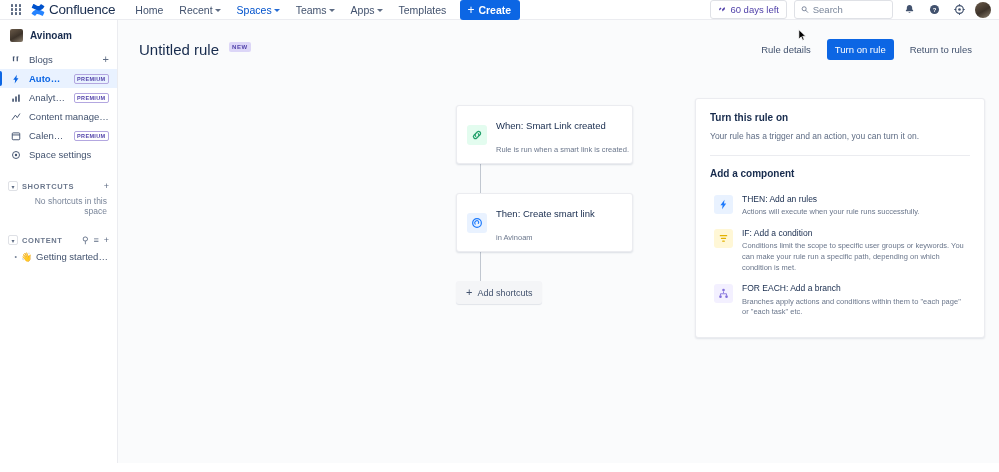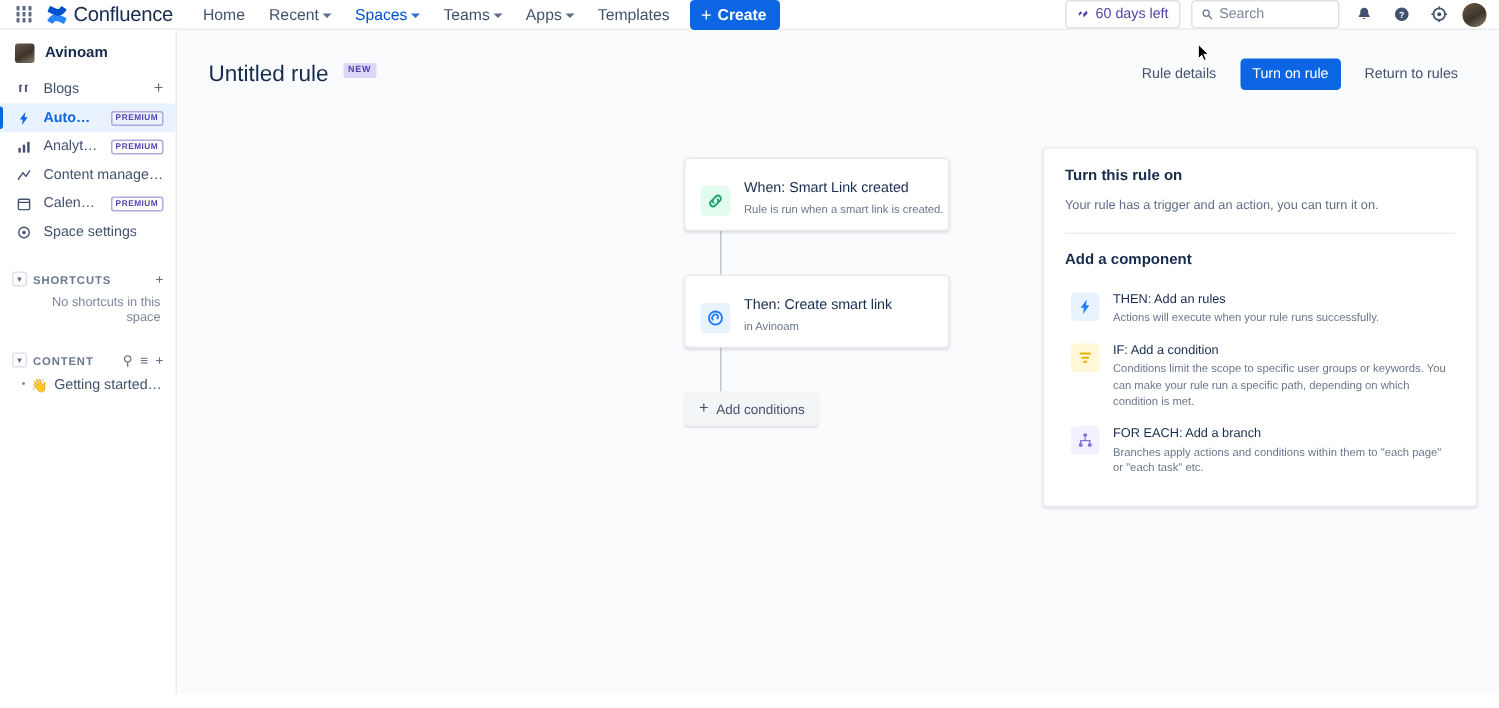--- a/index.html
+++ b/index.html
@@ -313,21 +313,21 @@
     left: 338px;
     top: 41px;
     width: 177px;
   }
   .rule-card {
     background: #ffffff;
     border: 1px solid #ebecf0;
     border-radius: 3px;
     box-shadow: 0 1px 2px rgba(9,30,66,0.13);
     display: flex;
-    align-items: flex-end;
+    align-items: center;
     gap: 9px;
     padding: 9px 10px;
     cursor: pointer;
     position: relative;
     z-index: 2;
   }
   .rc-icon {
     width: 20px; height: 20px;
     border-radius: 3px;
     display: flex; align-items: center; justify-content: center;
@@ -338,21 +338,21 @@
   .rc-text { min-width: 0; }
   .rc-title {
     font-size: 9.5px;
     color: #172b4d;
     line-height: 1.25;
     white-space: nowrap;
   }
   .rc-sub {
     font-size: 7.5px;
     color: #6b778c;
-    margin-top: 2px;
+    margin-top: 12px;
     white-space: nowrap;
   }
   .connector {
     width: 1px;
     background: #c1c7d0;
     height: 29px;
     margin-left: 24px;
   }
   .add-component {
     margin-top: 0;
@@ -695,21 +695,21 @@
           <span class="rc-text">
             <span class="rc-title">Then: Create smart link</span>
             <span class="rc-sub" style="display:block">in Avinoam</span>
           </span>
         </div>
 
         <div class="connector"></div>
 
         <button class="add-component">
           <span class="add-plus">+</span>
-          <span>Add conditions</span>
+          <span>Add shortcuts</span>
         </button>
       </div>
 
       <div class="right-panel">
         <div class="rp-title">Turn this rule on</div>
         <div class="rp-desc">Your rule has a trigger and an action, you can turn it on.</div>
         <div class="rp-divider"></div>
         <div class="rp-section-title">Add a component</div>
 
         <div class="rp-options">

